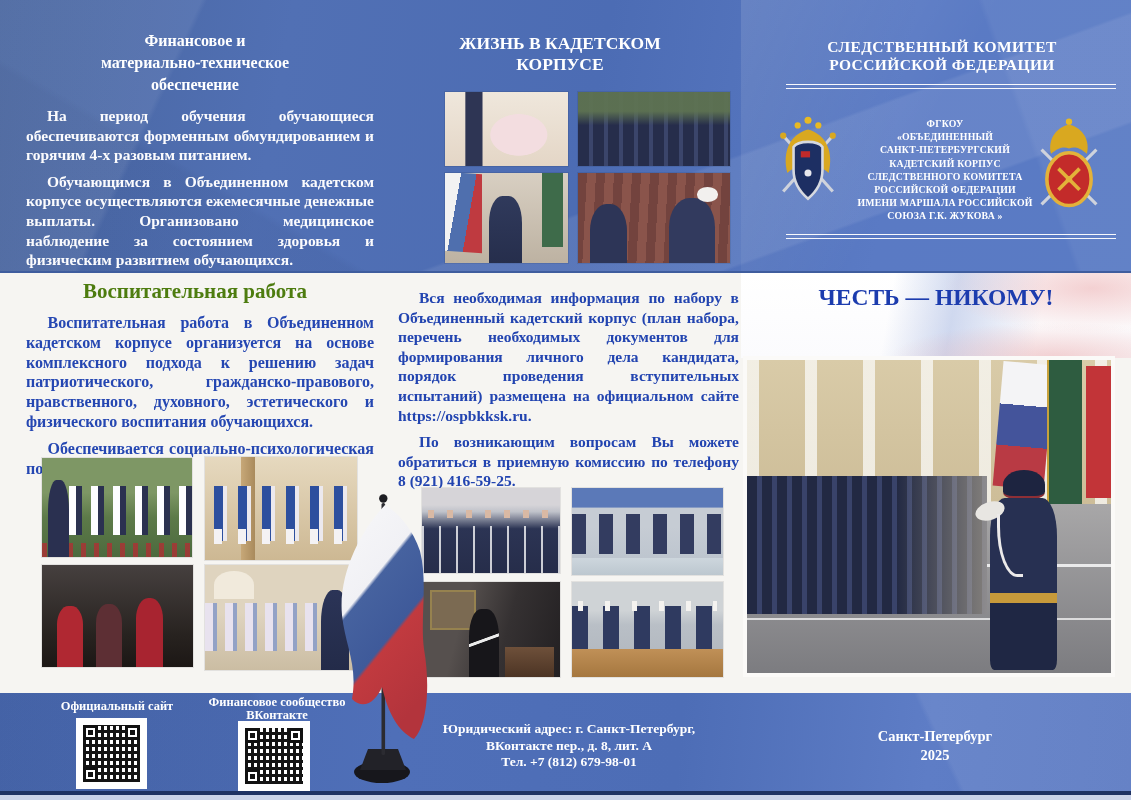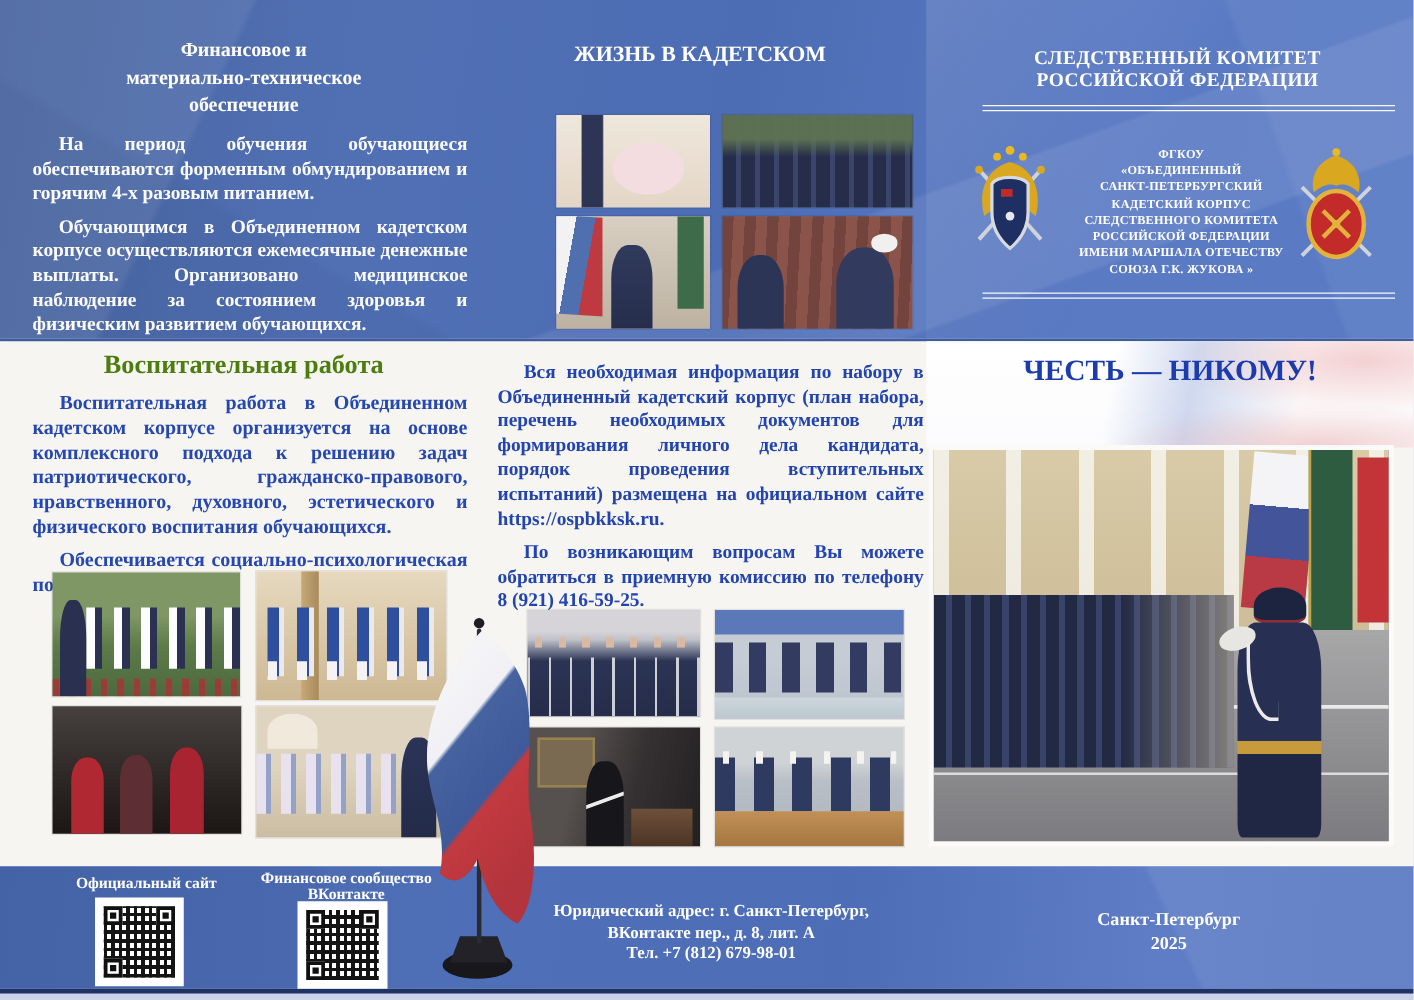--- a/index.html
+++ b/index.html
@@ -253,20 +253,21 @@
   <div class="abs qr qr2">
     <div class="qr-pat">
       <span class="fp tl"></span>
         <span class="fp tr"></span>
         <span class="fp bl"></span>
     </div>
   </div>
 
   <div class="abs life-title">
     <span class="line">ЖИЗНЬ В КАДЕТСКОМ</span>
+    <span class="line">КОРПУСЕ</span>
   </div>
 
   <div class="ph mt1" style="left:445px;top:92px;width:123px;height:74px;"></div>
   <div class="ph mt2" style="left:578px;top:92px;width:152px;height:74px;"></div>
   <div class="ph mt3" style="left:445px;top:173px;width:123px;height:90px;">
       <i class="a"></i>
       <i class="b"></i>
       <i class="c"></i>
     </div>
   <div class="ph mt4" style="left:578px;top:173px;width:152px;height:90px;">
@@ -349,21 +350,21 @@
     </svg>
   </div>
 
   <div class="abs school">
     <span class="line">ФГКОУ</span>
     <span class="line">«ОБЪЕДИНЕННЫЙ</span>
     <span class="line">САНКТ-ПЕТЕРБУРГСКИЙ</span>
     <span class="line">КАДЕТСКИЙ КОРПУС</span>
     <span class="line">СЛЕДСТВЕННОГО КОМИТЕТА</span>
     <span class="line">РОССИЙСКОЙ ФЕДЕРАЦИИ</span>
-    <span class="line">ИМЕНИ МАРШАЛА ОТЕЧЕСТВУ</span>
+    <span class="line">ИМЕНИ МАРШАЛА РОССИЙСКОЙ</span>
     <span class="line">СОЮЗА Г.К. ЖУКОВА »</span>
   </div>
 
   <div class="abs" style="left:1034px;top:118px;width:70px;height:97px;">
     <svg width="70" height="97" viewBox="0 0 64 92">
       <line x1="6" y1="30" x2="58" y2="82" stroke="#cfd3dc" stroke-width="3"></line>
       <line x1="58" y1="30" x2="6" y2="82" stroke="#cfd3dc" stroke-width="3"></line>
       <path d="M32,6 C18,10 12,22 15,34 C22,28 27,27 32,29 C37,27 42,28 49,34 C52,22 46,10 32,6 Z" fill="#d9a820"></path>
       <circle cx="32" cy="3.5" r="3" fill="#e8b923"></circle>
       <ellipse cx="32" cy="58" rx="21" ry="25" fill="#c32b2a" stroke="#e3b23a" stroke-width="3.4"></ellipse>

